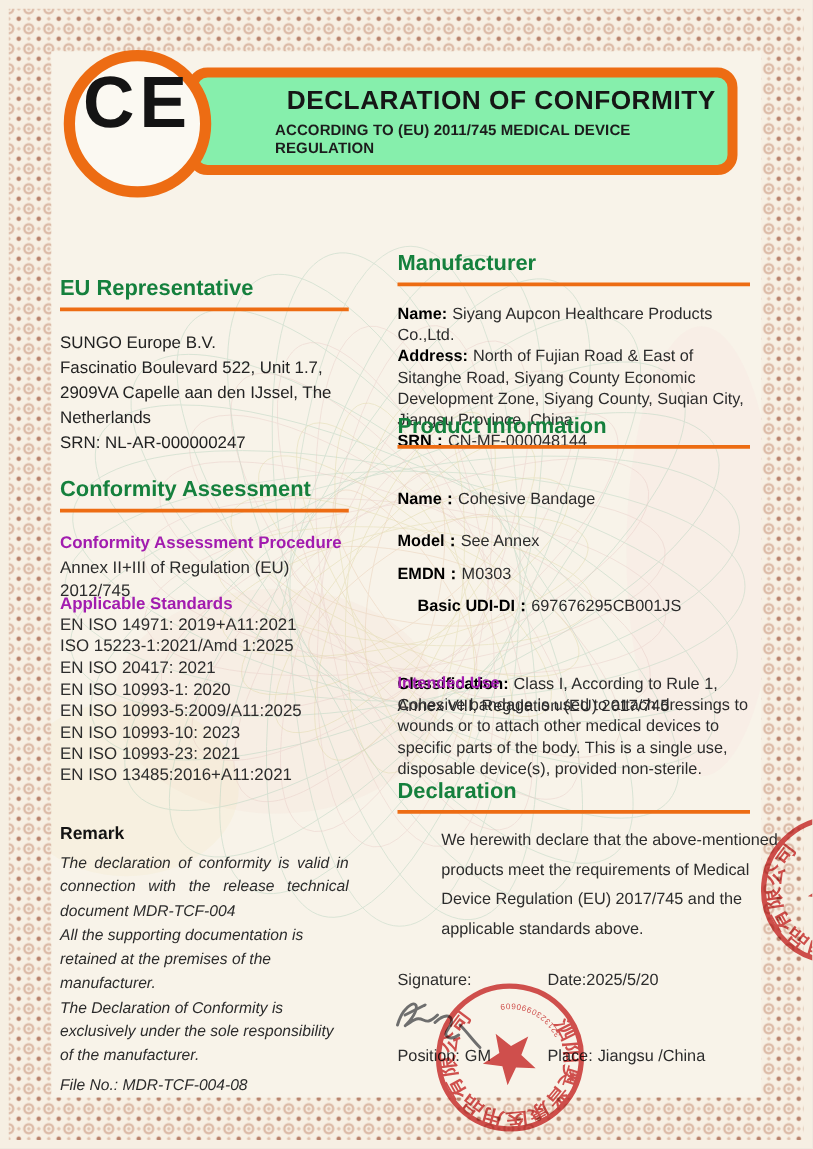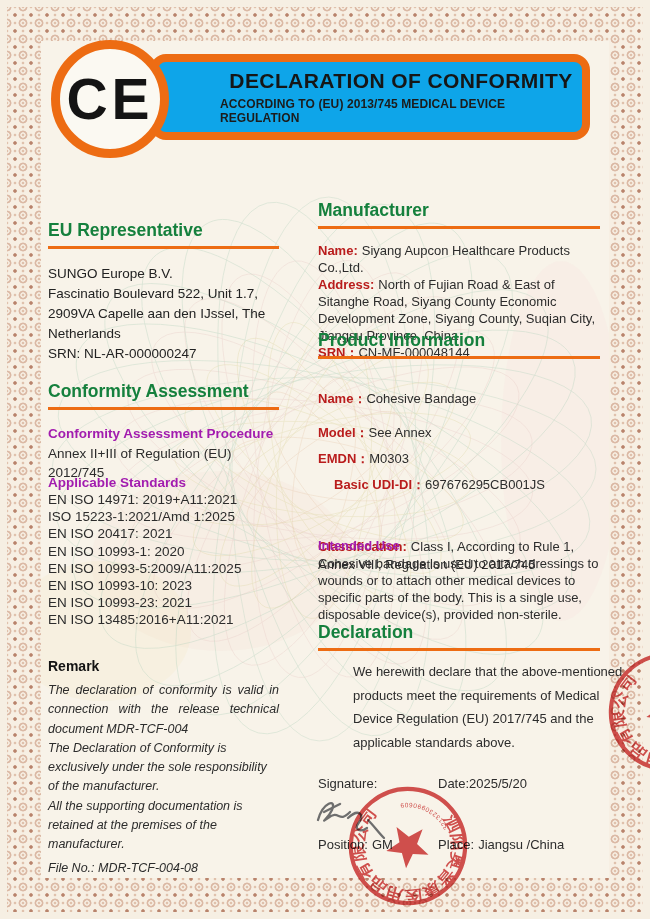--- a/index.html
+++ b/index.html
@@ -20,43 +20,43 @@
     background-size:16px 16px,16px 16px,8px 8px;
     background-position:0 0,8px 8px,4px 4px;
   }
   .content-bg{position:absolute;inset:41px;background:#f8f3e9;}
   .guilloche{position:absolute;left:41px;top:41px;}
 
   
   .ce-badge{
     position:absolute;left:51px;top:40px;width:118px;height:118px;
     border-radius:50%;border:9px solid #ED6C13;background:#fbf9f2;
-    box-sizing:border-box;display:flex;align-items:center;justify-content:center;
+    box-sizing:border-box;display:flex;align-items:flex-start;justify-content:center;
     z-index:6;
   }
   .ce-badge span{font-size:57px;font-weight:bold;color:#141414;letter-spacing:4px;transform:scaleY(1.02);}
   .title-band{
     position:absolute;left:150px;top:54px;width:440px;height:86px;
     box-sizing:border-box;border:8px solid #ED6C13;border-radius:16px;
-    background:#0ea5e9;z-index:5;
+    background:#86efac;z-index:5;
     display:flex;flex-direction:column;align-items:center;justify-content:center;
     padding-left:62px;
   }
   .doc-title{font-size:21px;font-weight:bold;color:#161616;letter-spacing:0.4px;}
   .doc-subtitle{font-size:12px;font-weight:bold;color:#1c1c1c;margin-top:4px;letter-spacing:0.1px;}
 
   
   .col{position:absolute;z-index:2;}
   .left-col{left:48px;width:231px;}
   .right-col{left:318px;width:282px;}
   h2.sec{font-size:17.5px;font-weight:bold;color:#15803d;margin:0;line-height:20px;}
   .rule{height:3px;background:#ED6C13;margin-top:6px;}
   .sec-block{position:absolute;}
   p{margin:0;}
-  b{color:#b91c1c;}
+  b{color:#000000;}
 
   .eu-lines p{font-size:13.5px;font-weight:normal;line-height:20px;color:#222;}
   .plain{font-size:13.5px;line-height:19px;}
   .lbl{font-size:13.5px;font-weight:bold;color:#a21caf;line-height:18px;}
   .std p{font-size:13.5px;line-height:17.2px;}
 
   .remark-h{font-size:14px;font-weight:bold;color:#131313;}
   .remark p{font-style:italic;font-size:12.5px;line-height:19.3px;}
   .remark p.j{text-align:justify;}
   .file-no{font-size:13.5px;margin-top:4px;font-style:normal;}
@@ -141,21 +141,21 @@
       <use href="#g4" transform="rotate(100 283 428)"></use>
         <use href="#g4" transform="rotate(145 283 428)"></use>
     </g>
   </svg>
 
   <div class="ce-badge">
     <span>CE</span>
   </div>
   <div class="title-band">
     <div class="doc-title">DECLARATION OF CONFORMITY</div>
-    <div class="doc-subtitle">ACCORDING TO (EU) 2013/745 MEDICAL DEVICE REGULATION</div>
+    <div class="doc-subtitle">ACCORDING TO (EU) 2011/745 MEDICAL DEVICE REGULATION</div>
   </div>
 
   <div class="col left-col sec-block" style="top:220px;">
     <h2 class="sec">EU Representative</h2>
     <div class="rule"></div>
   </div>
   <div class="col left-col eu-lines sec-block" style="top:264px;">
     <p>SUNGO Europe B.V.</p>
     <p>Fascinatio Boulevard 522, Unit 1.7,</p>
     <p>2909VA Capelle aan den IJssel, The Netherlands</p>
@@ -176,22 +176,22 @@
     <p>EN ISO 10993-1: 2020</p>
     <p>EN ISO 10993-5:2009/A11:2025</p>
     <p>EN ISO 10993-10: 2023</p>
     <p>EN ISO 10993-23: 2021</p>
     <p>EN ISO 13485:2016+A11:2021</p>
   </div>
 
   <p class="col left-col remark-h sec-block" style="top:658px;">Remark</p>
   <div class="col left-col remark sec-block" style="top:681px;">
     <p class="j">The declaration of conformity is valid in connection with the release technical document MDR-TCF-004</p>
+    <p>All the supporting documentation is retained at the premises of the manufacturer.</p>
     <p>The Declaration of Conformity is exclusively under the sole responsibility of the manufacturer.</p>
-    <p>All the supporting documentation is retained at the premises of the manufacturer.</p>
     <p class="file-no">File No.: MDR-TCF-004-08</p>
   </div>
 
   <div class="col right-col sec-block" style="top:200px;">
     <h2 class="sec">Manufacturer</h2>
     <div class="rule"></div>
   </div>
   <div class="col right-col sec-block" style="top:242px;">
     <p class="rtext"><b class="gap4">Name:</b><span>Siyang Aupcon Healthcare Products Co.,Ltd.</span></p>
     <p class="rtext"><b class="gap4">Address:</b><span>North of Fujian Road &amp; East of Sitanghe Road, Siyang County Economic Development Zone, Siyang County, Suqian City, Jiangsu Province, China</span></p>

